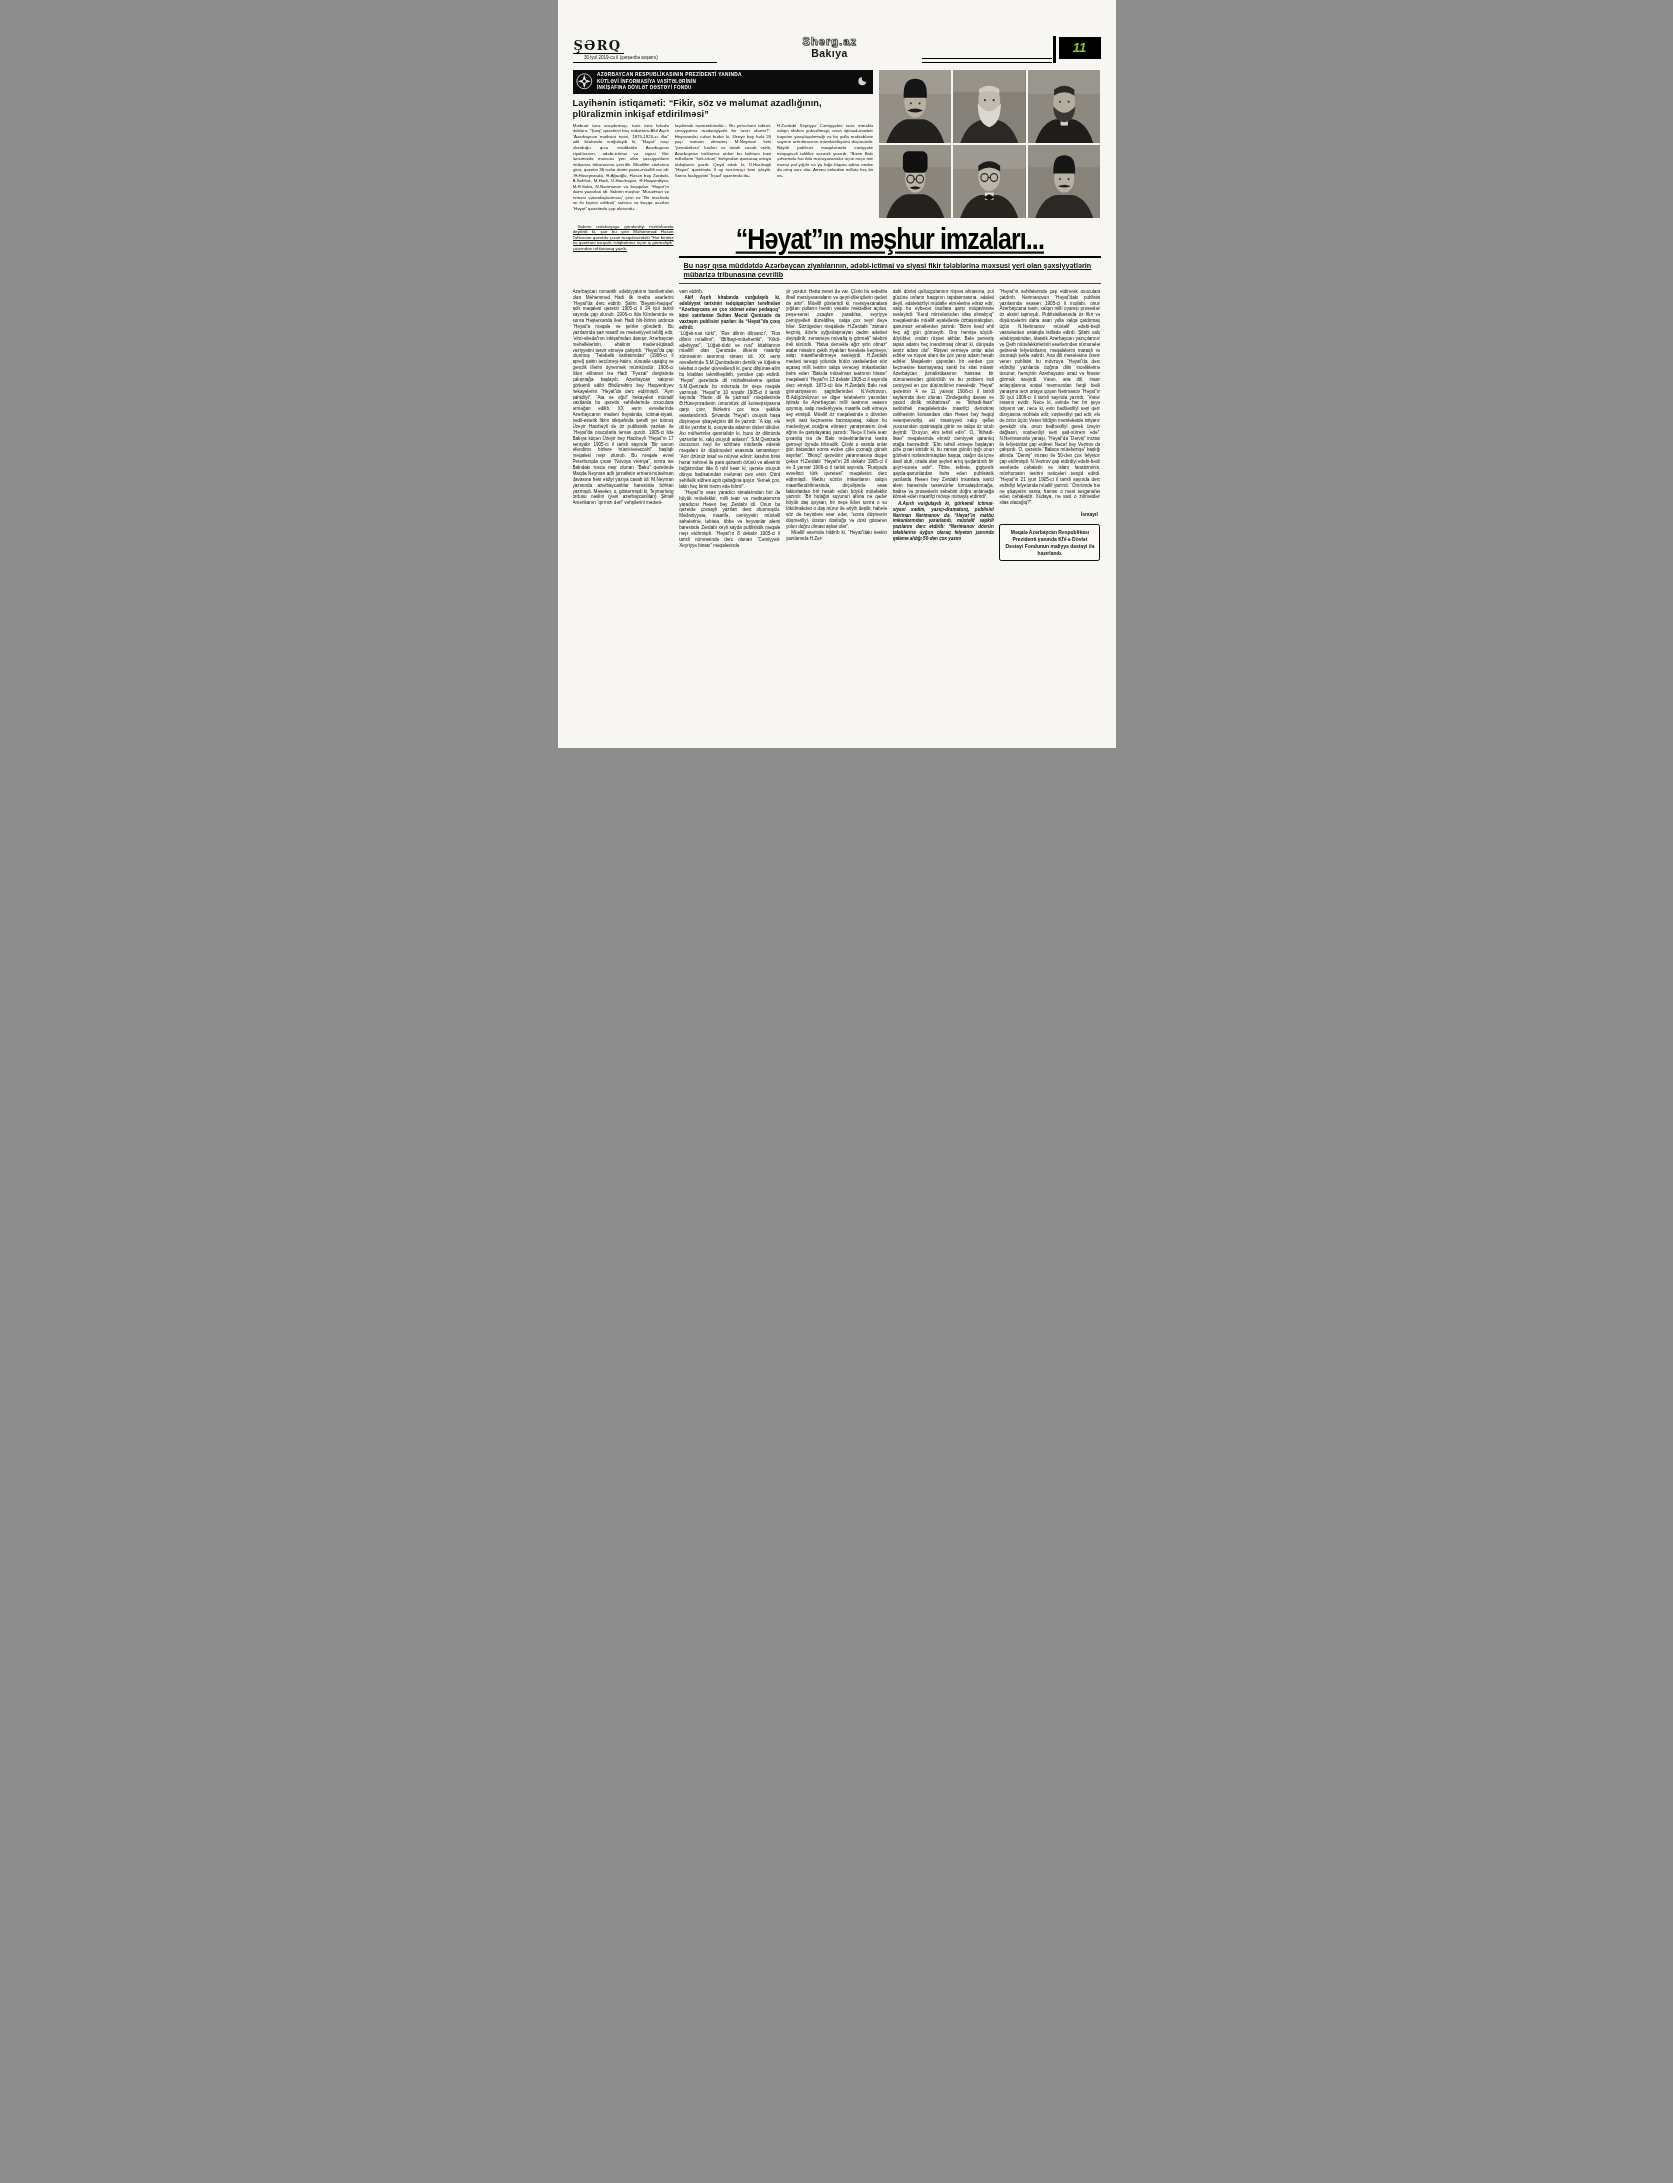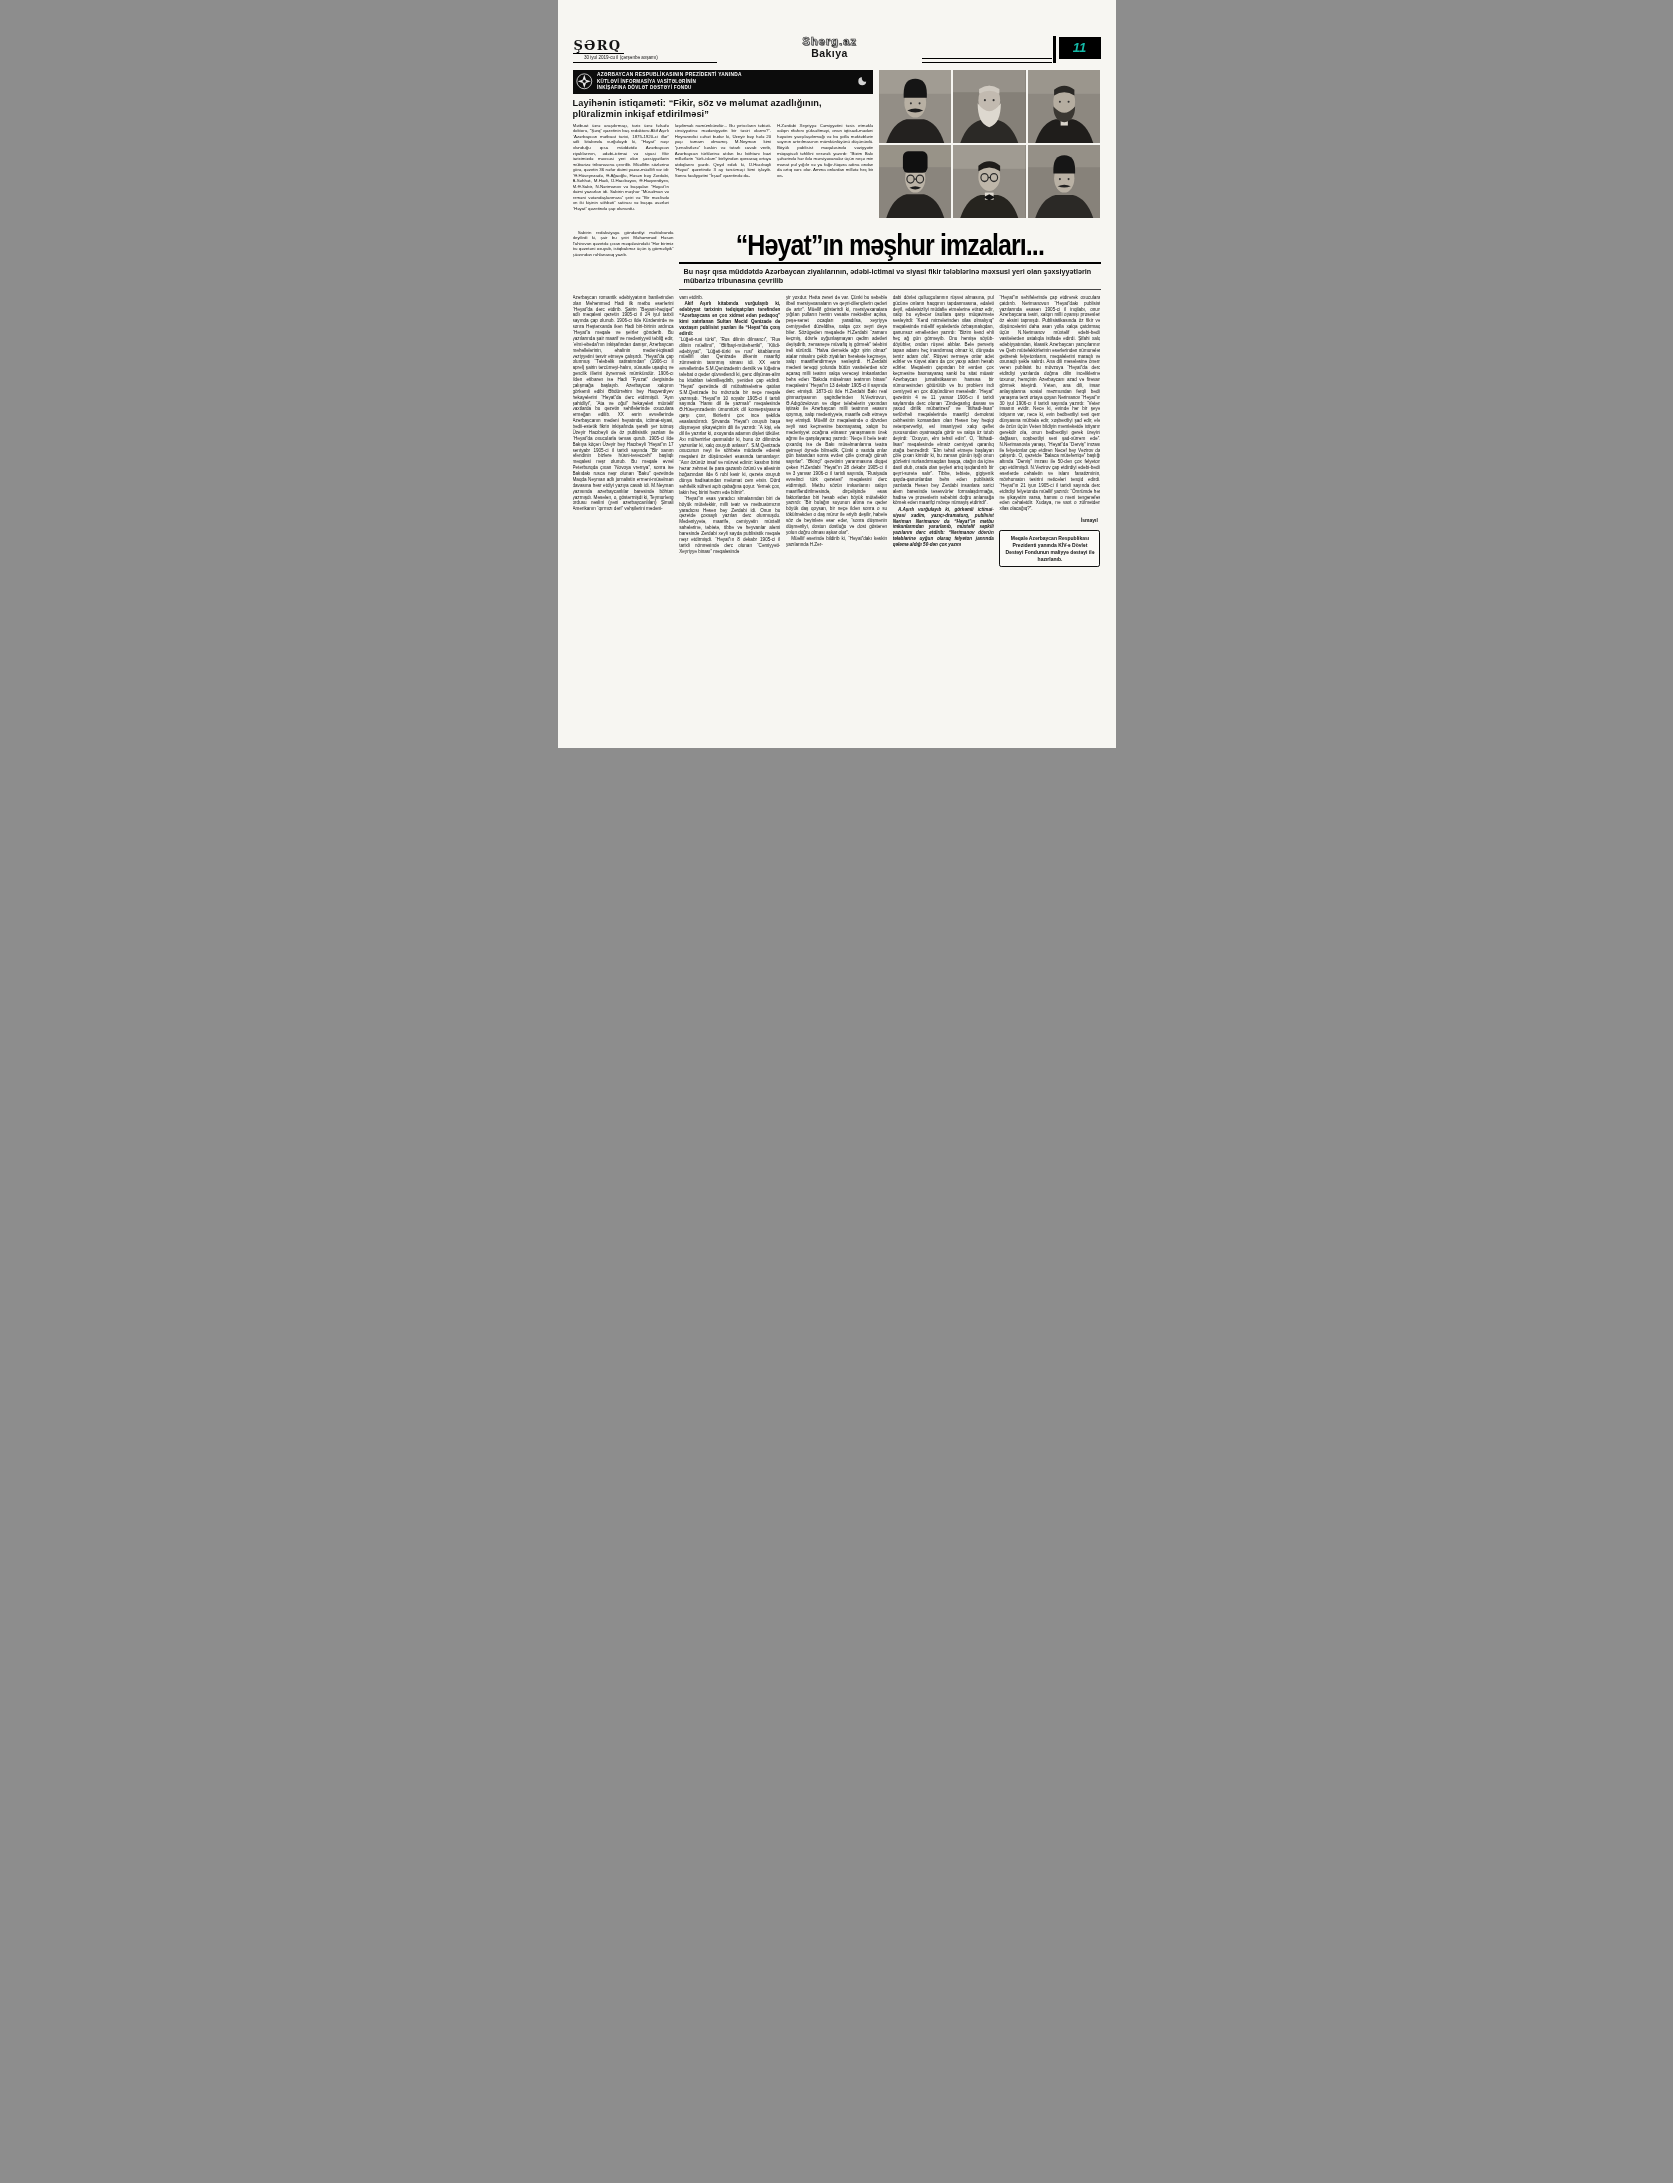--- a/index.html
+++ b/index.html
@@ -13,40 +13,40 @@
   .masthead { position:relative; height:31px;margin-top:29px; }
   .mh-left { position:absolute; left:0; top:2.6px; width:144px; border-bottom:0.9px solid #000; padding-bottom:1.7px; }
   .logo { font-family:"DejaVu Serif", serif; font-weight:bold; font-size:13px; letter-spacing:1.3px; display:inline-block; border-bottom:1.3px solid #000; padding:0 2.6px 0.4px 0.9px; }
   .date-line { font-size:4.6px; padding-left:11.4px; margin-top:1.3px; }
   .mh-center { position:absolute; left:183px; width:148px; top:0; text-align:center; }
   .site { font-size:11.4px; font-weight:900; letter-spacing:0.9px; color:#e9e9e9;
           -webkit-text-stroke:0.6px #1a1a1a; text-shadow:0.9px 0.9px 0 #8a8a8a; }
   .section { font-size:10.5px; font-weight:bold; letter-spacing:0.4px; margin-top:0.4px; }
   .header-rules { position:absolute; left:349px; right:49px; top:23px; height:2.6px; border-top:0.9px solid #000; border-bottom:0.4px solid #000; }
   .pagenum-bar { position:absolute; right:45px; top:0.9px; width:2.2px; height:27px; background:#000; }
-  .page-num-box { position:absolute; right:0; top:1.7px; width:42px; height:22px; background:#000; color:#14b8a6;
+  .page-num-box { position:absolute; right:0; top:1.7px; width:42px; height:22px; background:#000; color:#84cc16;
                   font-size:13px; font-weight:bold; font-style:italic; display:flex; align-items:center; justify-content:center; }
   
   .upper { display:flex; gap:5.2px; margin-top:3.5px; align-items:flex-start; }
   .upper-left { width:57%; }
   .upper-right { flex:1; }
   .fund-banner { background:#0c0c0c; color:#fff; display:flex; align-items:center; gap:4.4px; padding:2.2px 5.2px 2.2px 3.5px; min-height:20px; }
   .fund-lines { flex:1; }
   .fund-lines div { font-size:4.6px; font-weight:bold; letter-spacing:0.3px; line-height:1.35; }
   .fund-lines div:first-child { font-size:4.8px; }
   .crescent { width:11.4px; flex:0 0 auto; opacity:.9; }
   .project-headline { font-size:9.2px; line-height:1.14; font-weight:bold; margin:4.4px 0 3.5px; letter-spacing:0.1px; }
   .top3 { display:flex; gap:5.7px; overflow:hidden; max-height:131px; }
   .tcol { flex:1; font-size:4.4px; line-height:1.26; text-align:justify; overflow:hidden; }
   
   .photos { display:grid; grid-template-columns:repeat(3,1fr); gap:2.2px; }
   .photos figure { margin:0; height:73px; overflow:hidden; background:#7c776f; }
   .photos svg { width:100%; height:100%; display:block; }
   
-  .mid { display:flex; gap:5.7px; margin-top:12px; align-items:flex-start; }
+  .mid { display:flex; gap:5.7px; margin-top:6px; align-items:flex-start;text-decoration:underline; }
   .mid-left { width:101px; flex:0 0 auto; }
   .mid-right { flex:1; }
   .main-headline { font-size:25px; font-weight:900; letter-spacing:-0.9px; line-height:1; margin:0.9px 0 5.2px; text-align:center; color:#000;
                    font-family:"Liberation Sans", sans-serif; transform:scaleY(1.15); transform-origin:top center; }
   .subhead-box { border-top:2.6px solid #000; border-bottom:0.4px solid #444; padding:3.1px 2.6px 3.1px 4.4px; margin-top:6.1px; }
   .subhead-box p { margin:0; font-size:7.2px; font-weight:bold; line-height:1.3; }
   
   .lower { display:flex; gap:5.7px; margin-top:5.2px; height:437px; overflow:hidden; }
   .bcol { flex:1; font-size:4.6px; line-height:1.28; text-align:justify; overflow:hidden; display:flex; flex-direction:column; }
   .bcol .flow { flex:0 0 auto; }

